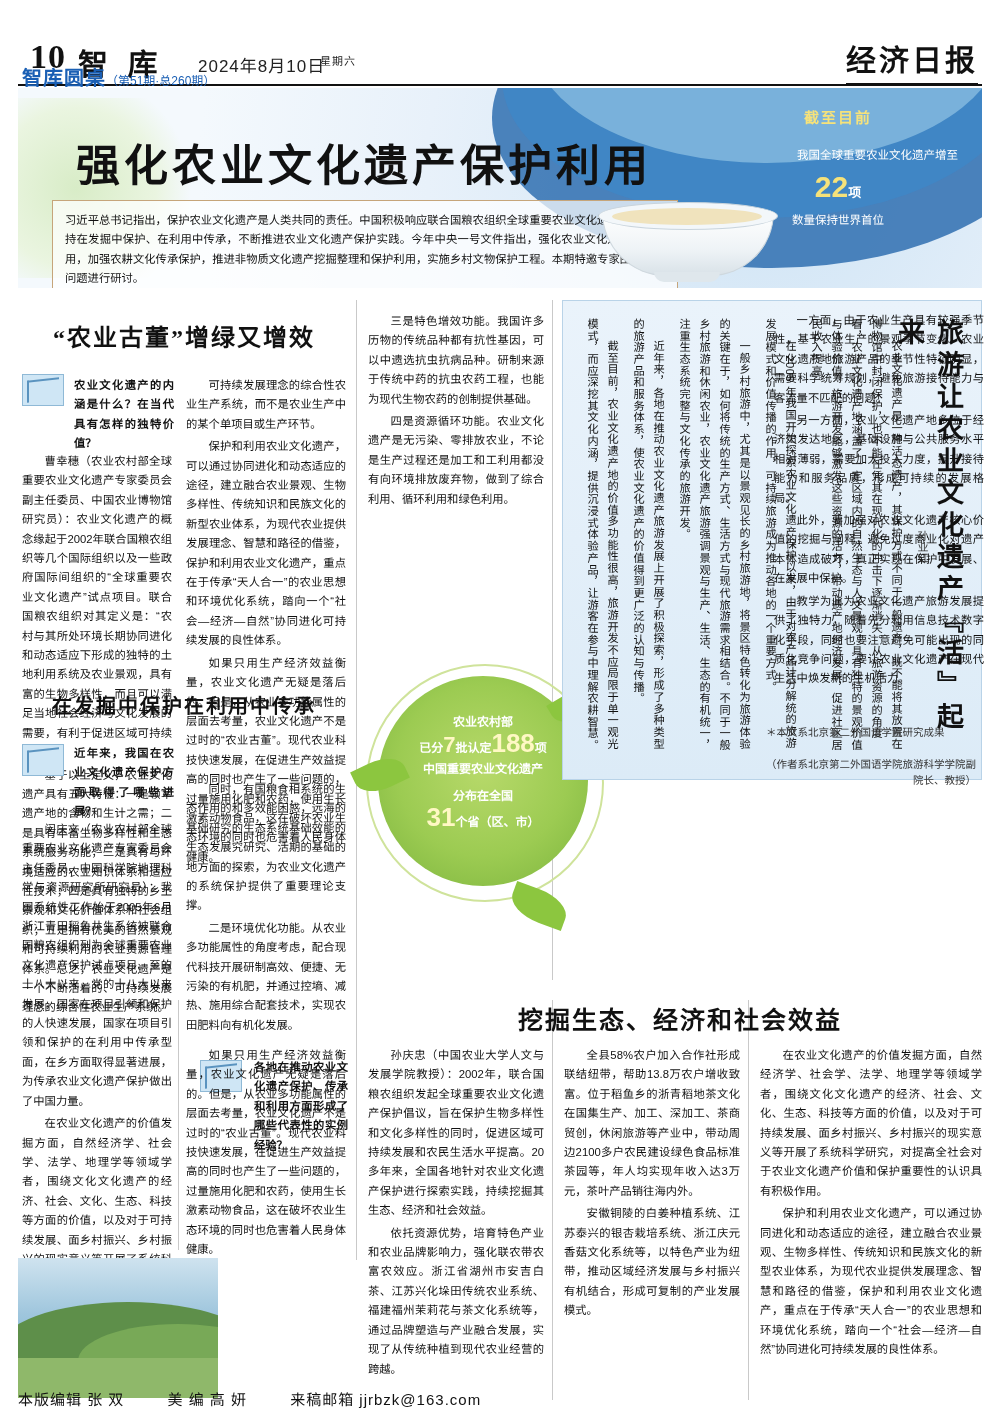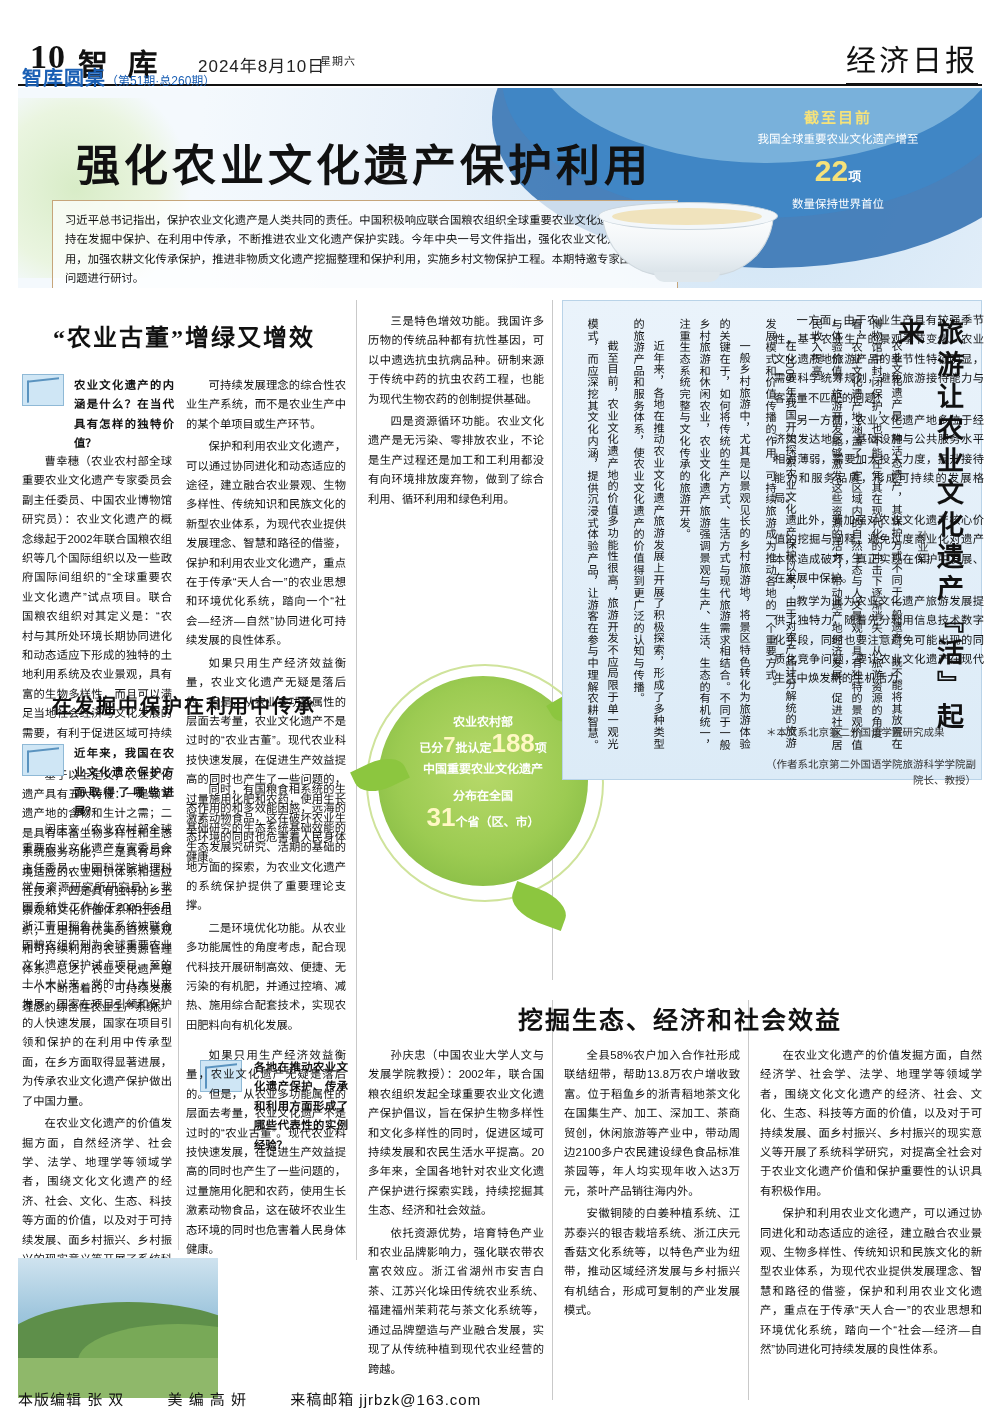--- a/index.html
+++ b/index.html
@@ -12,21 +12,21 @@
     overflow:hidden;
   }
   .page{position:relative;width:1000px;height:1417px;}
 
   
   .masthead{position:absolute;left:0;top:0;width:1000px;height:56px;margin-top:32px;}
   .page-num{position:absolute;left:30px;top:6px;font-size:34px;font-weight:bold;letter-spacing:1px;font-family:"Liberation Serif","DejaVu Serif",serif;}
   .section-name{position:absolute;left:78px;top:8px;font-size:30px;font-weight:bold;letter-spacing:6px;font-family:"Liberation Serif","DejaVu Serif",serif;}
   .issue-date{position:absolute;left:198px;top:20px;font-size:17px;color:#222;letter-spacing:1px;}
   .issue-week{position:absolute;left:320px;top:20px;font-size:11px;color:#222;letter-spacing:1px;}
-  .paper-logo{position:absolute;right:22px;top:4px;font-size:30px;font-weight:normal;letter-spacing:3px;
+  .paper-logo{position:absolute;right:22px;top:4px;font-size:30px;font-weight:bold;letter-spacing:3px;
      font-family:"Liberation Serif","DejaVu Serif",serif;color:#111;}
   .paper-logo .ul{position:absolute;left:0;right:0;bottom:-5px;height:2px;background:#111;}
   .masthead-rule{position:absolute;left:18px;top:52px;width:964px;height:2px;background:#111;}
 
   
   .roundtable{position:absolute;left:22px;top:62px;font-size:20px;font-weight:bold;color:#1a5fb4;letter-spacing:1px;}
   .roundtable .sub{font-size:12px;font-weight:normal;color:#1a5fb4;letter-spacing:0;}
 
   
   .hero{position:absolute;left:18px;top:88px;width:964px;height:200px;overflow:hidden;}
@@ -40,21 +40,21 @@
   .w3{width:470px;height:250px;right:-20px;top:-175px;background:#7fb6dd;opacity:.9;}
   .hero-left-deco{position:absolute;left:-30px;top:10px;width:220px;height:180px;
      background:radial-gradient(circle at 40% 50%,#d8ecc7 0%,#eaf5e0 50%,rgba(255,255,255,0) 72%);}
   .hero-title{position:absolute;left:58px;top:42px;font-size:44px;font-weight:bold;letter-spacing:4px;
      font-family:"Liberation Serif","DejaVu Serif",serif;color:#111;}
   .hero-lead{position:absolute;left:34px;top:112px;width:600px;border:1px solid #c6a57a;
      background:rgba(255,255,255,.72);padding:10px 12px;font-size:11.5px;line-height:22px;color:#222;text-align:justify;}
 
   .hero-badge{position:absolute;right:24px;top:18px;width:240px;text-align:center;color:#fff;}
   .hero-badge .bt{font-size:15px;font-weight:bold;letter-spacing:2px;color:#f6e27a;}
-  .hero-badge .bl{font-size:11.5px;line-height:17px;margin-top:4px;}
+  .hero-badge .bl{font-size:11.5px;line-height:17px;margin-top:20px;text-align:right;}
   .hero-badge .bnum{font-size:30px;font-weight:bold;color:#f6e27a;line-height:30px;margin-top:8px;}
   .hero-badge .bnum small{font-size:13px;color:#fff;}
   .hero-badge .bfoot{font-size:11.5px;margin-top:3px;}
   .bowl{position:absolute;right:210px;top:96px;width:170px;height:96px;}
   .bowl .body{position:absolute;left:0;top:28px;width:170px;height:62px;border-radius:0 0 90px 90px;
      background:linear-gradient(180deg,#ffffff 0%,#eef3f6 60%,#d9e2e8 100%);border:1px solid #cfd8de;}
   .bowl .rim{position:absolute;left:-4px;top:18px;width:178px;height:26px;border-radius:50%;
      background:#f3f7fa;border:1px solid #c9d4dc;}
   .bowl .soup{position:absolute;left:10px;top:24px;width:150px;height:17px;border-radius:50%;background:#f0e3bd;}
   .bowl .base{position:absolute;left:52px;top:88px;width:66px;height:10px;border-radius:0 0 14px 14px;background:#dfe7ec;}

